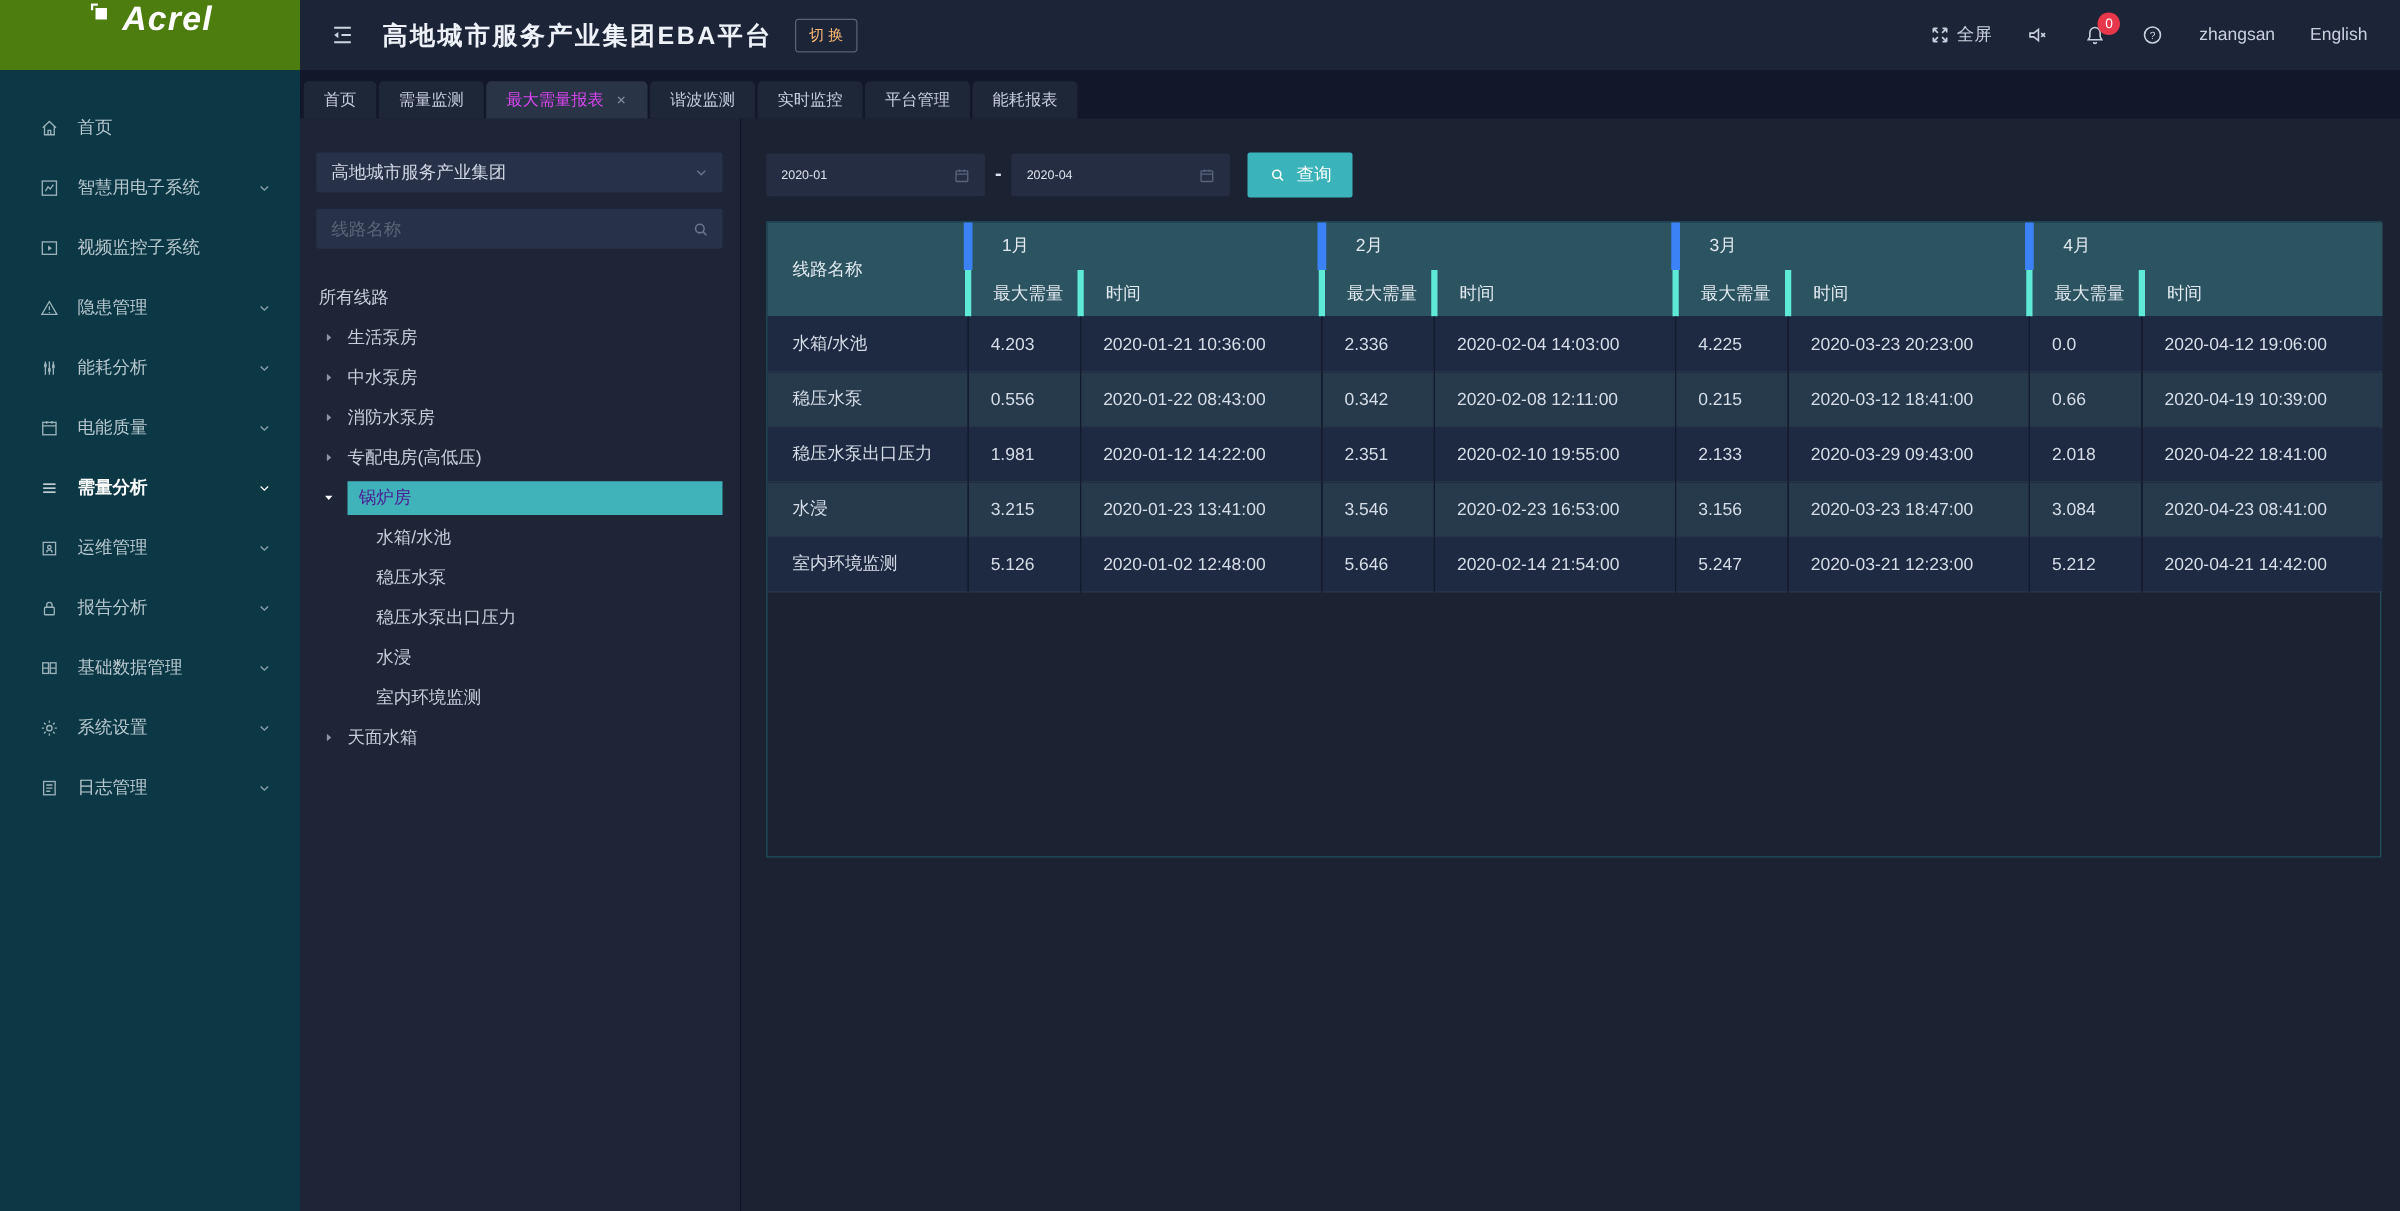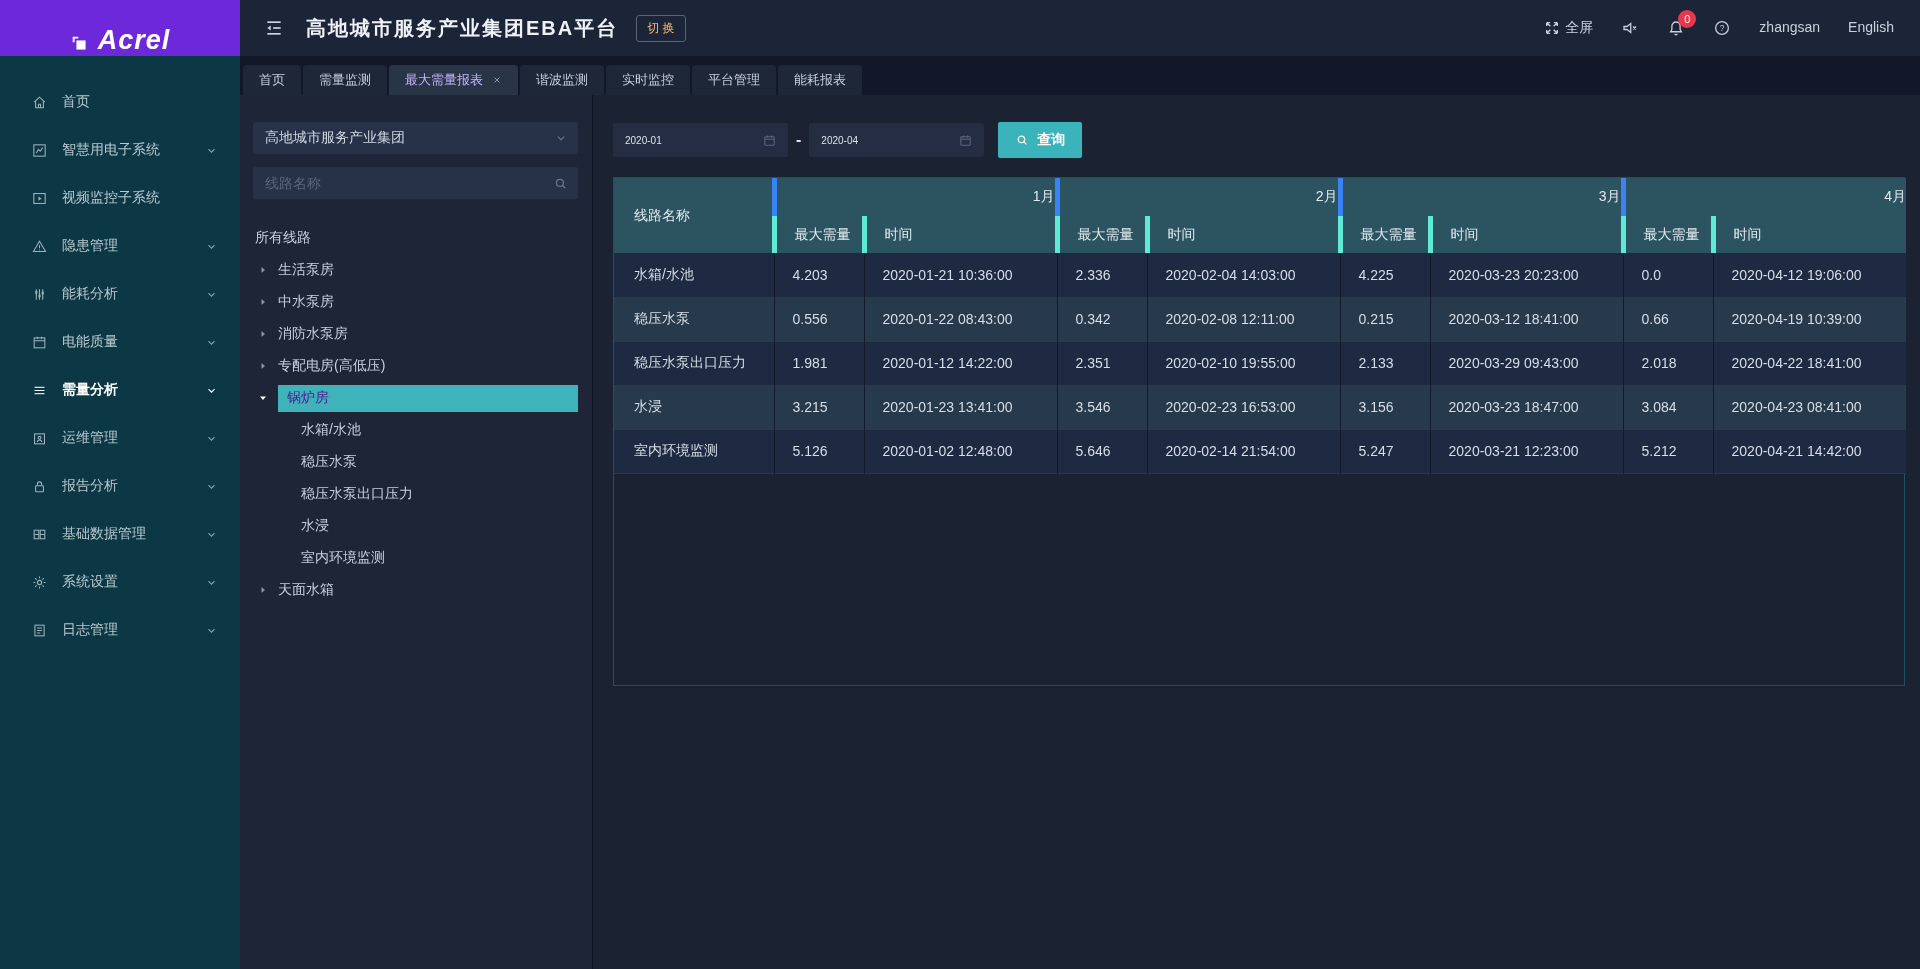--- a/index.html
+++ b/index.html
@@ -2,21 +2,21 @@
 <html><head>
 <meta charset="utf-8">
 <style>
   * { margin:0; padding:0; box-sizing:border-box; }
   html,body { width:1920px; height:969px; overflow:hidden; }
   body { background:#1b2333; font-family:"Liberation Sans","DejaVu Sans",sans-serif; color:#d4dbe6; }
   svg { display:block; }
 
   
   .header { position:absolute; top:0; left:0; width:1920px; height:56px; background:#1c2437; display:flex; z-index:5; }
-  .logo-block { width:240px; height:56px; background:#6d28d9; display:flex; align-items:flex-end; justify-content:center; gap:6px; }
+  .logo-block { width:240px; height:56px; background:#4d7c0f; display:flex; align-items:flex-start; justify-content:center; gap:6px; }
   .logo-text { color:#ffffff; font-size:27px; font-weight:bold; font-style:italic; letter-spacing:1px; }
   .header-main { flex:1; display:flex; align-items:center; padding:0 26px 0 24px; }
   .collapse-btn { color:#cdd5e2; cursor:pointer; margin-right:22px; }
   .header-title { font-size:20px; font-weight:bold; color:#eef2f8; letter-spacing:2px; }
   .switch-btn { margin-left:18px; border:1px solid #57637a; color:#fdba74; font-size:12px; padding:4px 10px; border-radius:3px; background:transparent; cursor:pointer; white-space:nowrap; }
   .header-right { margin-left:auto; display:flex; align-items:flex-start; gap:28px; color:#c9d1de; font-size:14px; }
   .hr-item { display:flex; align-items:center; gap:5px; cursor:pointer; }
   .bell-wrap { position:relative; cursor:pointer; }
   .badge { position:absolute; top:-9px; right:-11px; background:#e8364a; color:#fff; border-radius:9px; min-width:18px; height:18px; font-size:11px; display:flex; align-items:center; justify-content:center; padding:0 4px; }
 
@@ -29,21 +29,21 @@
   .side-item .mi { width:18px; display:flex; justify-content:center; color:#9db2b9; }
   .side-item .lbl { flex:1; white-space:nowrap; }
   .side-item .chev { color:#8da2aa; display:flex; }
   .side-item.active { color:#ffffff; font-weight:bold; }
   .side-item.active .mi, .side-item.active .chev { color:#ffffff; }
 
   
   .content-col { flex:1; display:flex; flex-direction:column; min-width:0; }
   .tabstrip { height:39px; background:#12182a; display:flex; align-items:flex-end; padding-left:3px; flex-shrink:0; }
   .tab { height:30px; background:#1e2737; color:#c6cede; font-size:13px; display:flex; align-items:center; gap:9px; padding:0 16px; border-radius:4px 4px 0 0; margin-right:2px; cursor:pointer; white-space:nowrap; }
-  .tab.active { background:#2a3447; color:#c4b5fd; }
+  .tab.active { background:#2a3447; color:#d946ef; }
   .tab .tab-close { color:#8a93a6; display:flex; cursor:pointer; }
 
   .content-row { flex:1; display:flex; min-height:0; }
 
   
   .tree-panel { width:353px; background:#1d2536; border-right:1px solid #0f1424; padding:27px 14px 0 13px; flex-shrink:0; }
   .select-box { height:32px; background:#273147; border-radius:2px; display:flex; align-items:center; padding:0 10px 0 12px; color:#d0d7e2; font-size:14px; cursor:pointer; }
   .select-box .sel-chev { margin-left:auto; color:#6b7589; display:flex; }
   .search-box { margin-top:13px; height:32px; background:#273147; border-radius:2px; display:flex; align-items:center; padding:0 10px 0 12px; }
   .search-box input { background:transparent; border:none; outline:none; color:#d0d7e2; font-size:14px; flex:1; font-family:inherit; }
@@ -56,27 +56,27 @@
   .tree-root-row { padding-left:2px; }
   .tree-label.selected { background:#3fb2ba; color:#4c1d95; flex:1; height:27px; display:flex; align-items:center; padding-left:9px; }
   .tree-child { padding-left:48px; }
 
   
   .main { flex:1; background:#1b2333; padding:27px 15px 0 20px; min-width:0; }
   .toolbar { display:flex; align-items:center; margin-bottom:19px; }
   .date-box { width:175px; height:34px; background:#242d41; border-radius:2px; display:flex; align-items:center; padding:0 11px 0 12px; color:#dce3ec; font-size:10px; cursor:pointer;gap:44px; }
   .date-box .cal { margin-left:auto; color:#59657c; display:flex; }
   .range-sep { color:#dce3ec; margin:0 8px; font-weight:bold; }
-  .query-btn { height:36px; padding:0 17px; background:#3ab3bb; color:#ffffff; border:none; border-radius:2px; font-size:14px; display:flex; align-items:center; gap:8px; margin-left:14px; cursor:pointer; font-family:inherit;font-weight:bold; }
+  .query-btn { height:36px; padding:0 17px; background:#3ab3bb; color:#ffffff; border:none; border-radius:2px; font-size:14px; display:flex; align-items:center; gap:8px; margin-left:14px; cursor:pointer; font-family:inherit; }
 
   .table-wrap { border:1px solid #21505f; height:509px; width:1292px; }
   table { border-collapse:collapse; width:100%; table-layout:fixed; font-size:14px; }
   thead th { background:#2b5360; color:#e2e9ef; font-weight:normal; text-align:left; }
   th.th-name { padding-left:20px; }
-  th.th-month { text-align:right; height:38px; border-left:5px solid #3b82f6;padding-left:24px; }
+  th.th-month { text-align:left; height:38px; border-left:7px solid #3b82f6;padding-left:24px; }
   th.th-sub { height:37px; padding-left:18px; border-left:5px solid #5eead4; }
   tbody td { height:44px; border-left:1px solid #121a2c; color:#d6dde6; padding-left:18px; white-space:nowrap; overflow:hidden; }
   tbody td:first-child { border-left:none; padding-left:20px; }
   tbody tr { border-top:1px solid #2b3950; }
   tbody tr:first-child { border-top:none; }
   tbody tr:last-child { border-bottom:1px solid #2b3950; }
   tbody tr:nth-child(odd) { background:#1d2a41; }
   tbody tr:nth-child(even) { background:#273a4c; }
 </style>
 </head>

